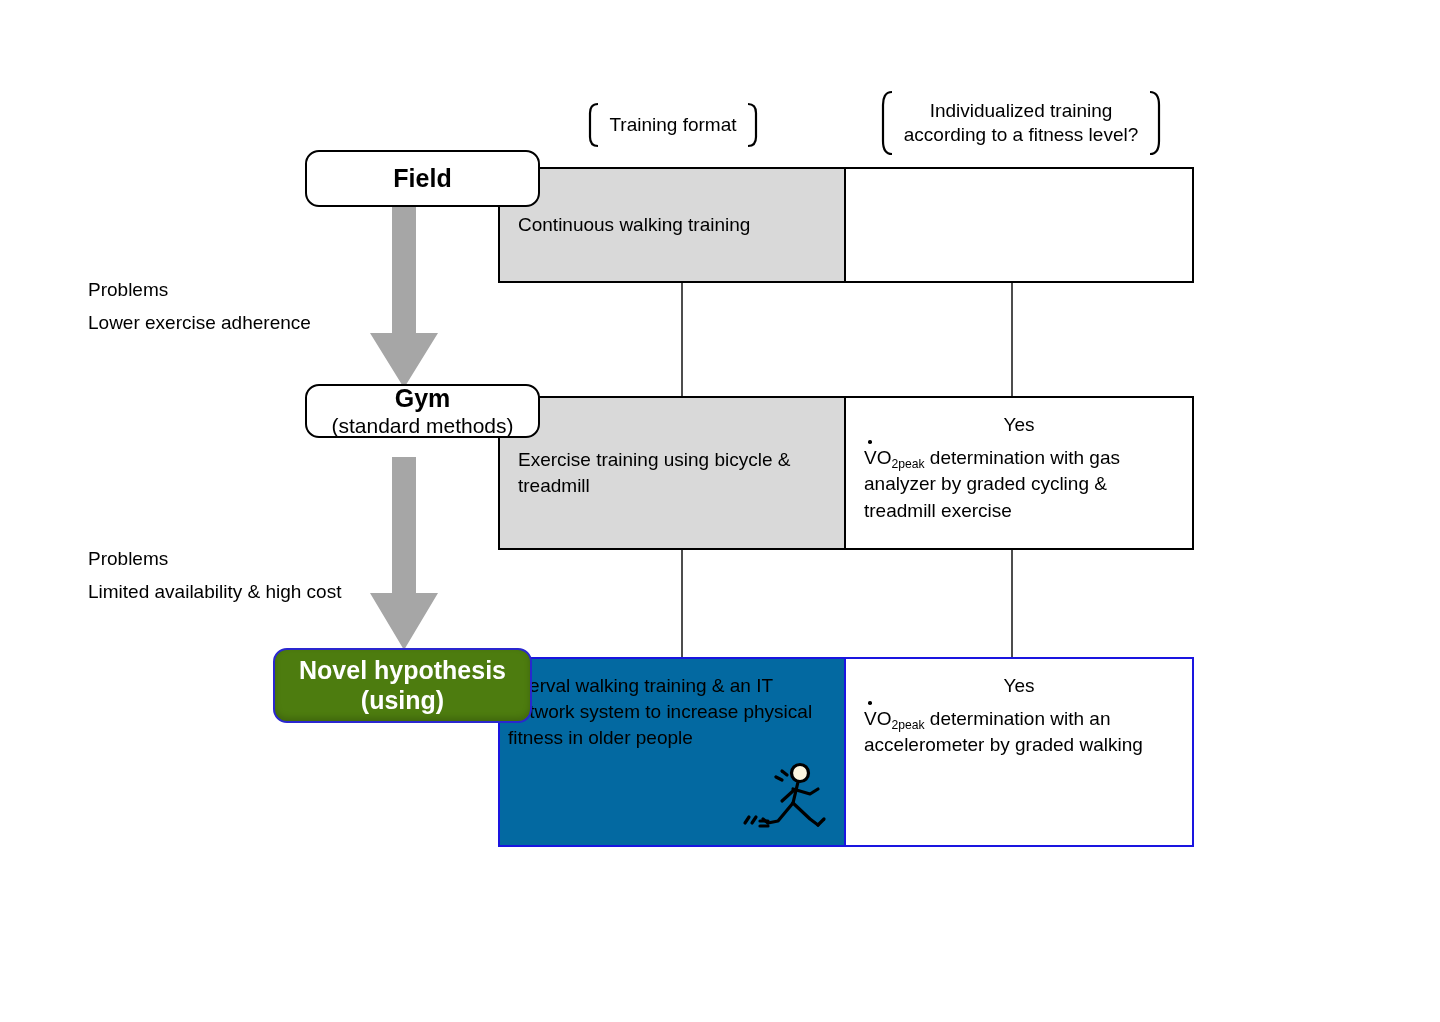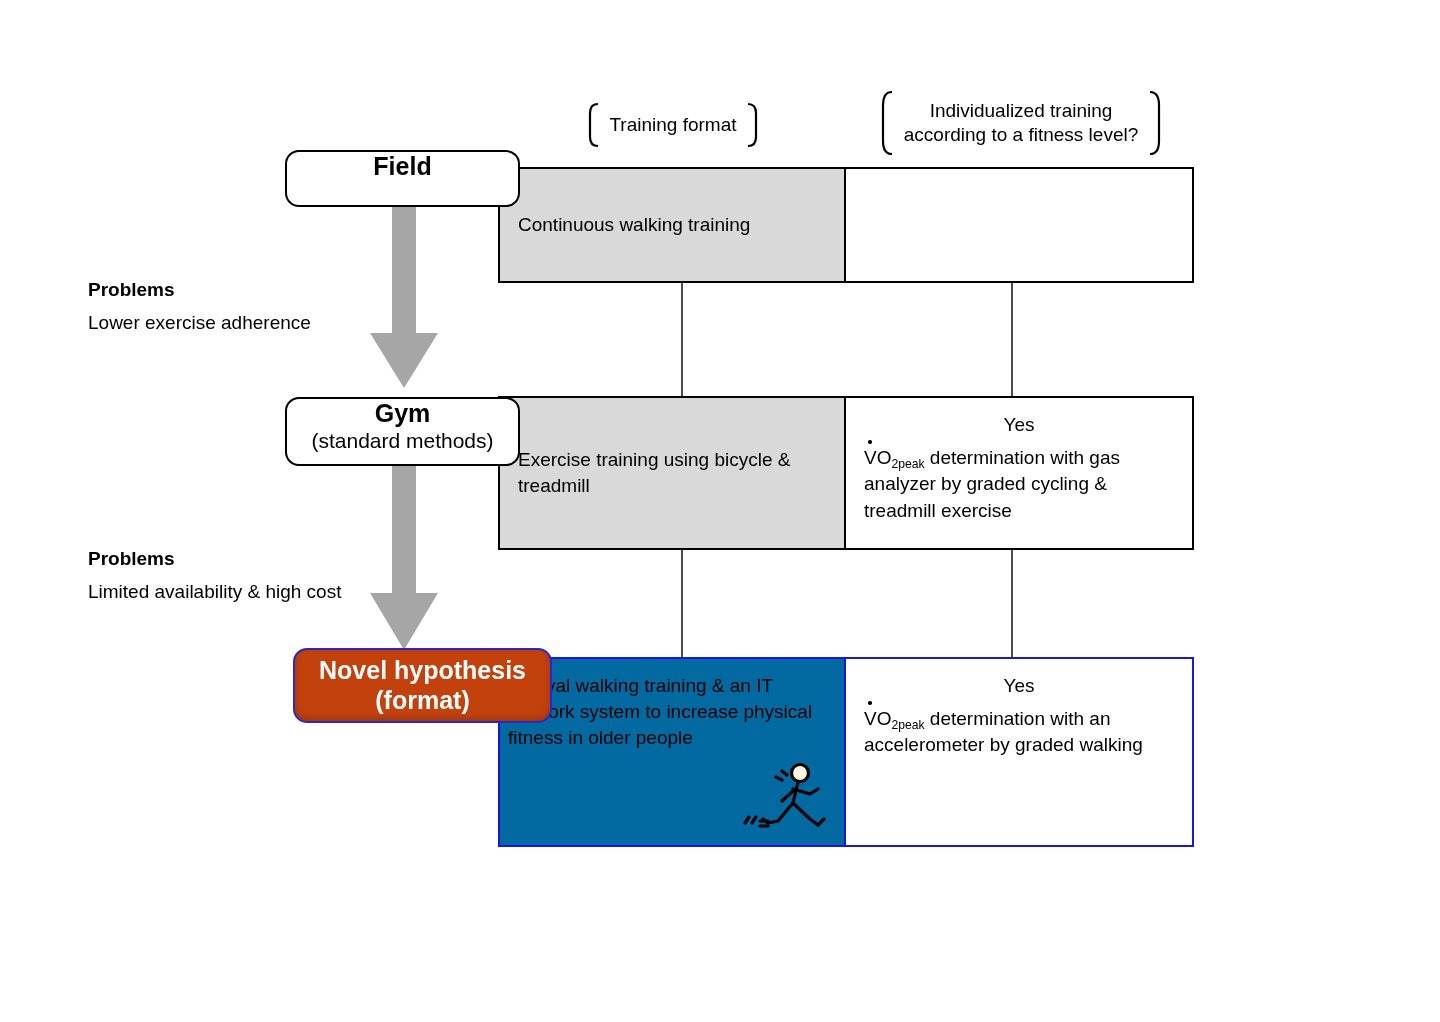--- a/index.html
+++ b/index.html
@@ -47,56 +47,56 @@
   #hdr-format { left: 578px; top: 100px; width: 190px; height: 50px; }
   #hdr-individual { left: 862px; top: 88px; width: 318px; height: 70px; }
 
   
   .stage-box {
     position: absolute;
     box-sizing: border-box;
     display: flex;
     flex-direction: column;
     align-items: center;
-    justify-content: flex-start;
+    justify-content: center;
     text-align: center;
     background: #ffffff;
     border: 2.5px solid #000000;
     border-radius: 14px;
     z-index: 6;
+    margin-left: 20px;
   }
   .stage-box .t1 {
     font-size: 25px;
     font-weight: bold;
     line-height: 1.15;
   }
   .stage-box .t2 {
     font-size: 21px;
     font-weight: normal;
     line-height: 1.2;
   }
   #box-field { left: 285px; top: 150px; width: 235px; height: 57px; }
-  #box-gym   { left: 285px; top: 397px; width: 235px; height: 69px; }
+  #box-gym   { left: 285px; top: 384px; width: 235px; height: 54px; }
 
   #box-novel {
     position: absolute;
     left: 273px; top: 648px; width: 259px; height: 75px;
     box-sizing: border-box;
     display: flex;
     flex-direction: column;
     align-items: center;
     justify-content: center;
     text-align: center;
-    background: #c2410c;
+    background: #4d7c0f;
     border: 2.5px solid #2a27cf;
     border-radius: 14px;
     color: #ffffff;
     z-index: 6;
     box-shadow: inset 0 -3px 6px rgba(0,0,0,0.18);
-    margin-left: 20px;
   }
   #box-novel .t1 {
     font-size: 25px;
     font-weight: bold;
     line-height: 1.18;
   }
 
   
   .big-arrow {
     position: absolute;
@@ -105,21 +105,21 @@
   #arrow-1 { left: 368px; top: 205px; width: 72px; height: 185px; }
   #arrow-2 { left: 368px; top: 457px; width: 72px; height: 195px; }
 
   
   .problems {
     position: absolute;
     font-size: 19px;
     line-height: 1.5;
   }
   .problems .phead {
-    font-weight: bold;
+    font-weight: normal;
     margin-bottom: 4px;
   }
   .problems .pline { white-space: nowrap; }
   #problems-1 { left: 88px; top: 276px; }
   #problems-2 { left: 88px; top: 545px; }
 
   
   .vline {
     position: absolute;
     width: 2px;
@@ -269,21 +269,21 @@
     <span class="t1">Field</span>
   </div>
 
   <div class="stage-box" id="box-gym">
     <span class="t1">Gym</span>
     <span class="t2">(standard methods)</span>
   </div>
 
   <div id="box-novel">
     <span class="t1">Novel hypothesis</span>
-    <span class="t1">(format)</span>
+    <span class="t1">(using)</span>
   </div>
 
   <div class="row row-dark" id="row-field">
     <div class="cell cell-left">
       <span class="lefttext">Continuous walking training</span>
     </div>
   </div>
 
   <div class="row row-dark" id="row-gym">
     <div class="cell cell-left">

